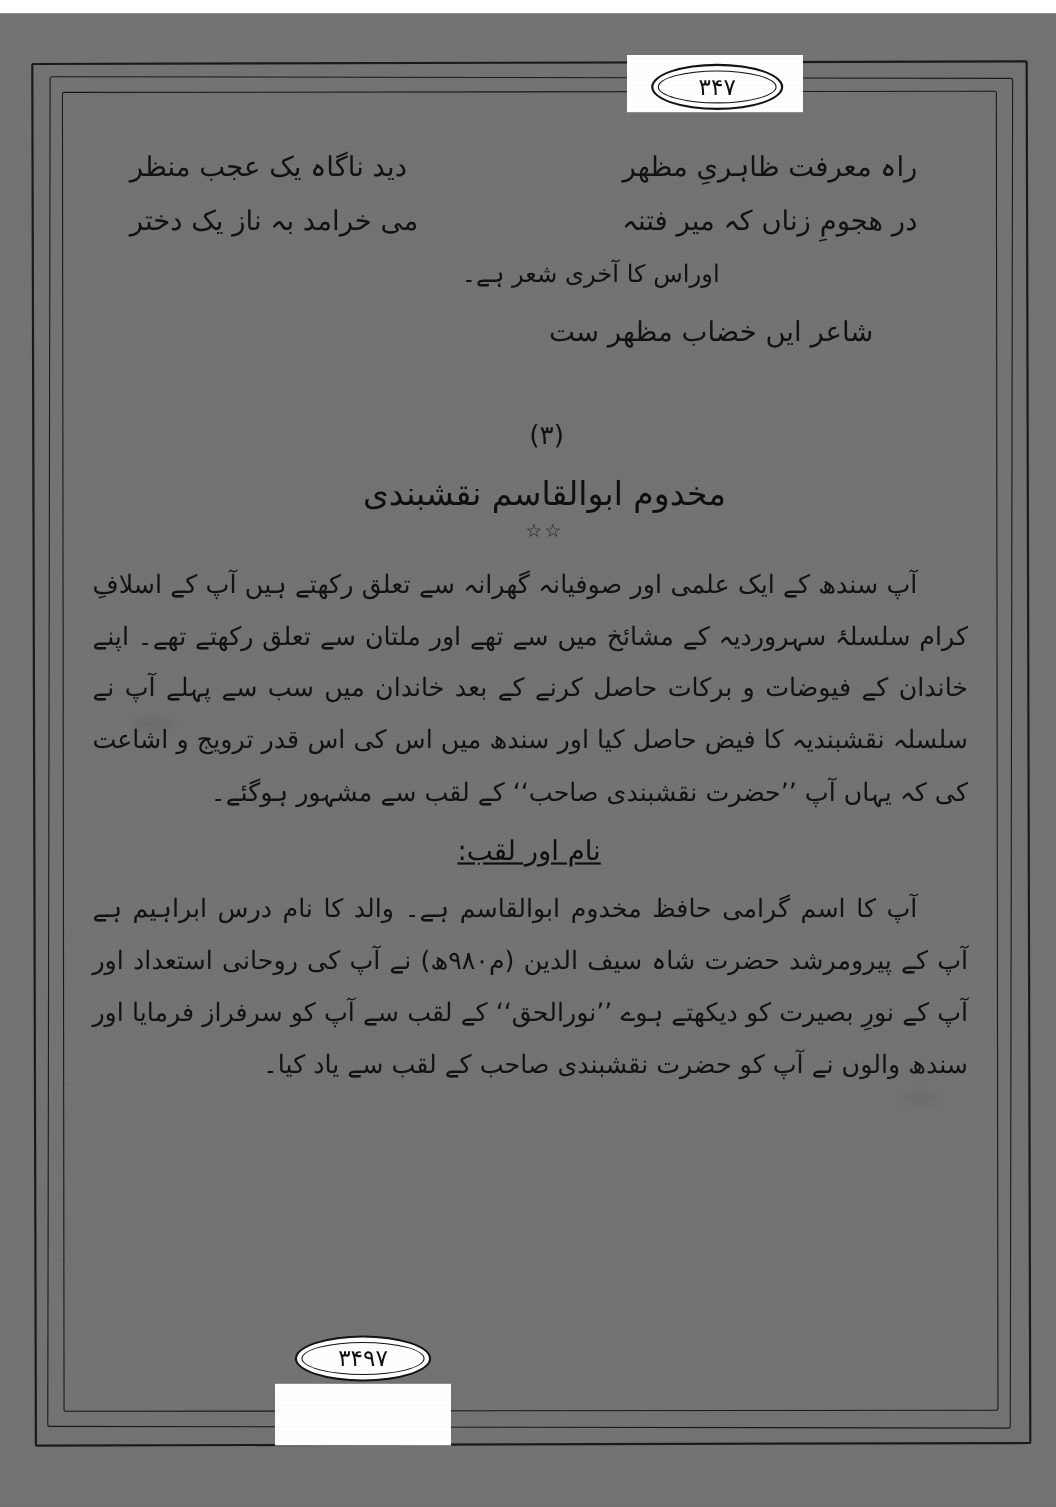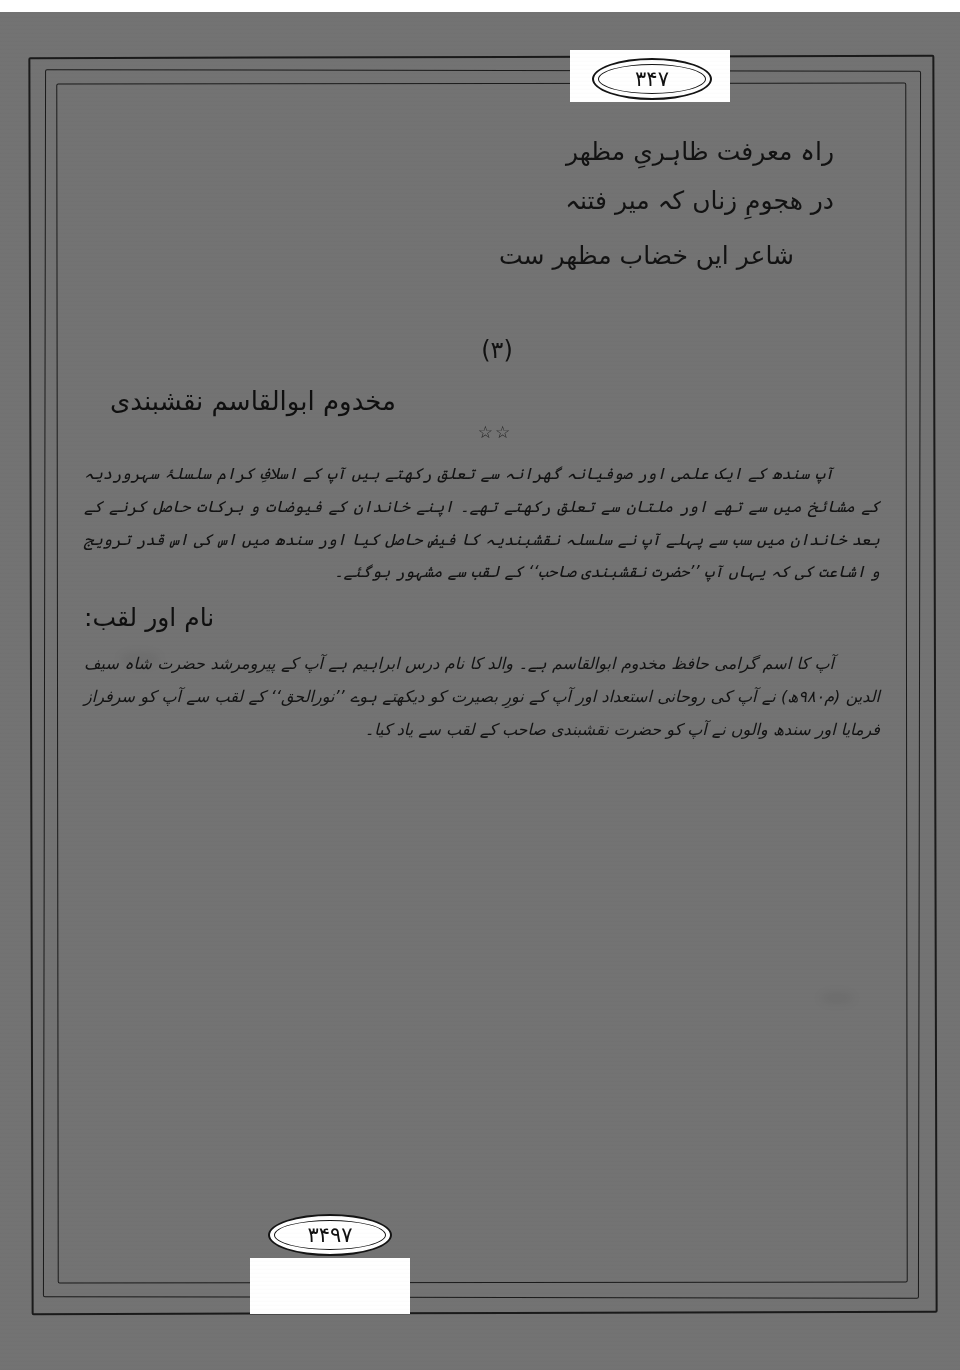--- a/index.html
+++ b/index.html
@@ -164,54 +164,54 @@
   
   .section-number {
     text-align: center;
     font-size: 24px;
     color: #111111;
     margin: 54px 0 0 0;
     padding-left: 30px;
   }
 
   .section-title {
-    text-align: left;
-    font-size: 26px;
+    text-align: center;
+    font-size: 30px;
     color: #0f0f0f;
     margin: 22px 0 0 0;
     padding-left: 26px;
     letter-spacing: 0.5px;
   }
   .ornament {
     text-align: center;
     font-size: 17px;
     color: #222222;
     margin: 6px 0 0 0;
     padding-left: 26px;
     letter-spacing: 2px;
   }
 
   
   .para {
-    font-size: 16px;
+    font-size: 23px;
     line-height: 2.05;
     color: #121212;
     text-align: justify;
     text-align-last: right;
     margin: 16px 0 0 0;
-    font-style: italic;
   }
   .para.indent-first { text-indent: 46px; }
 
   .subheading {
     font-size: 25px;
     color: #0f0f0f;
     margin: 14px 0 0 0;
-    text-align: left;
+    text-align: center;
     padding-right: 2px;
+    text-decoration: underline;
   }
 
   
   .scan-noise {
     position: absolute;
     inset: 0;
     pointer-events: none;
     opacity: 0.035;
     background:
       repeating-linear-gradient(0deg, rgba(0,0,0,0.5) 0px, rgba(0,0,0,0) 2px, rgba(0,0,0,0) 4px);
@@ -239,26 +239,29 @@
   <div class="cartouche cartouche-top inner-line">۳۴۷</div>
 
   <div class="cartouche cartouche-bottom inner-line">۳۴۹۷</div>
 
   <div class="content">
 
     <div class="verse-block">
 
       <div class="verse-line">
         <span class="hemistich right">راہ  معرفت  ظاہریِ  مظهر</span>
+        <span class="hemistich left">دید  ناگاہ  یک  عجب  منظر</span>
       </div>
 
       <div class="verse-line">
         <span class="hemistich right">در  هجومِ  زناں  کہ  میر  فتنہ</span>
+        <span class="hemistich left">می  خرامد  بہ  ناز  یک  دختر</span>
       </div>
 
+      <div class="verse-note">اوراس کا آخری شعر ہے۔</div>
 
       <div class="verse-single">
         <span class="hemistich right">شاعر  ایں  خضاب  مظهر  ست</span>
       </div>
     </div>
 
     <div class="section-number">(۳)</div>
 
     <div class="section-title">مخدوم ابوالقاسم نقشبندی</div>
 

